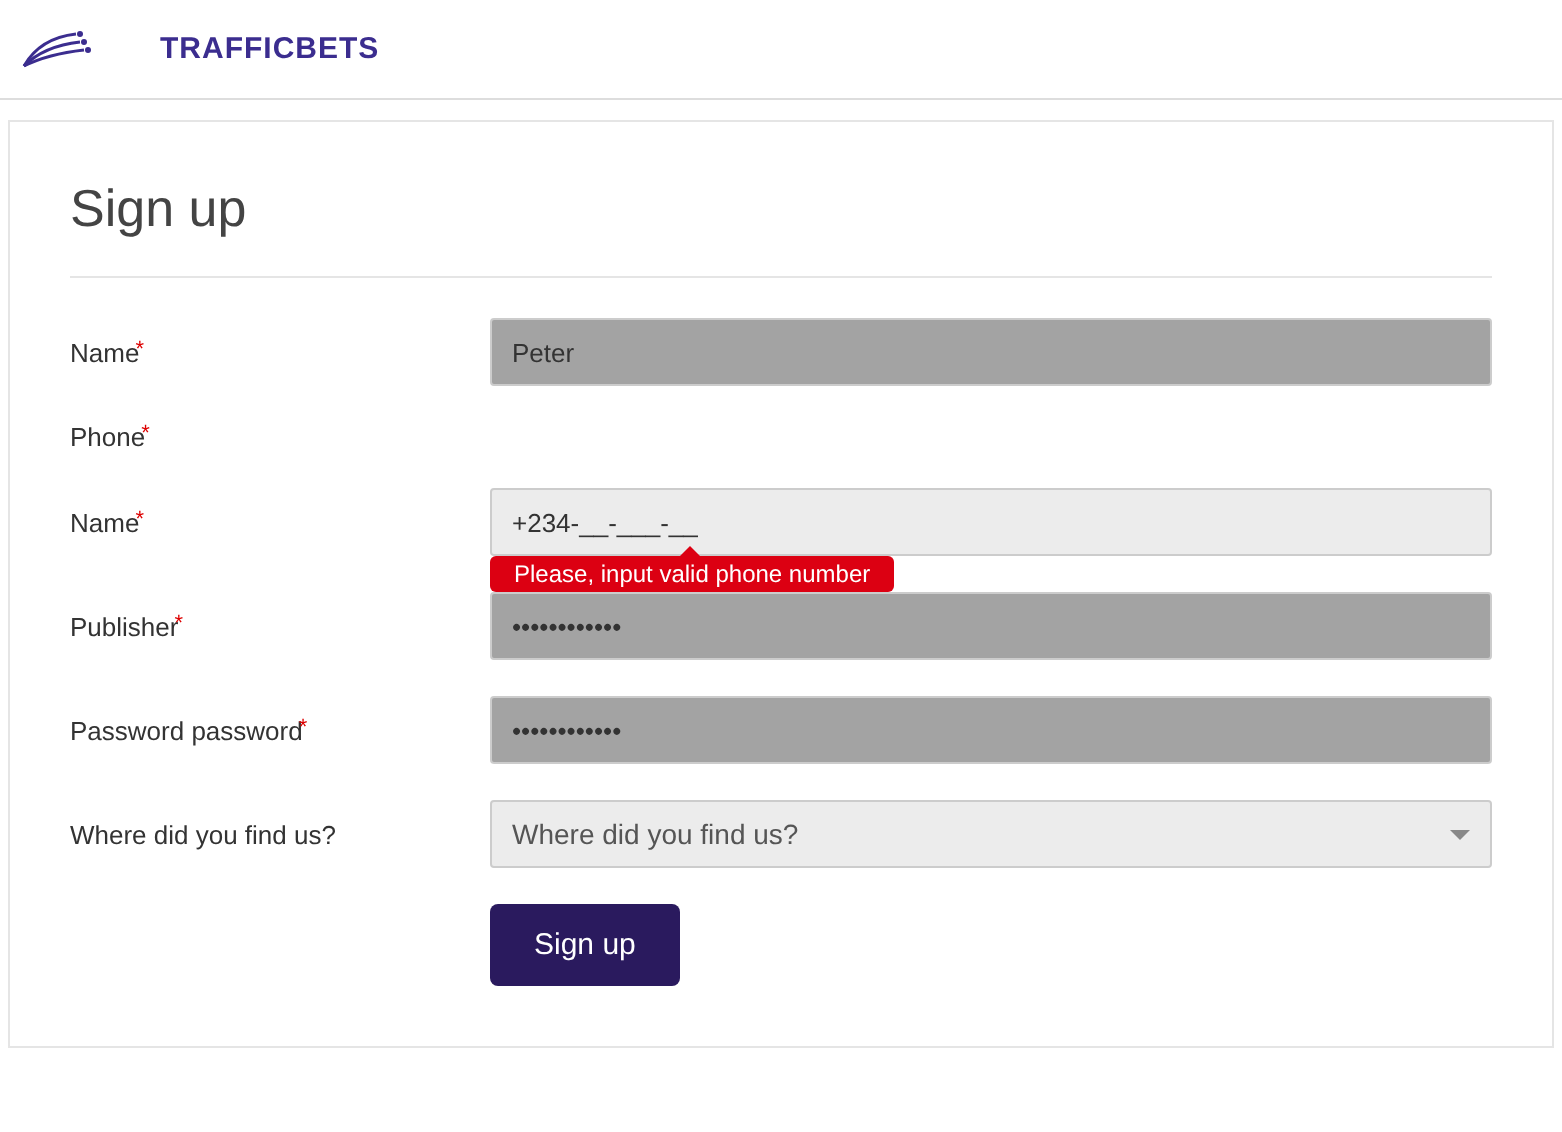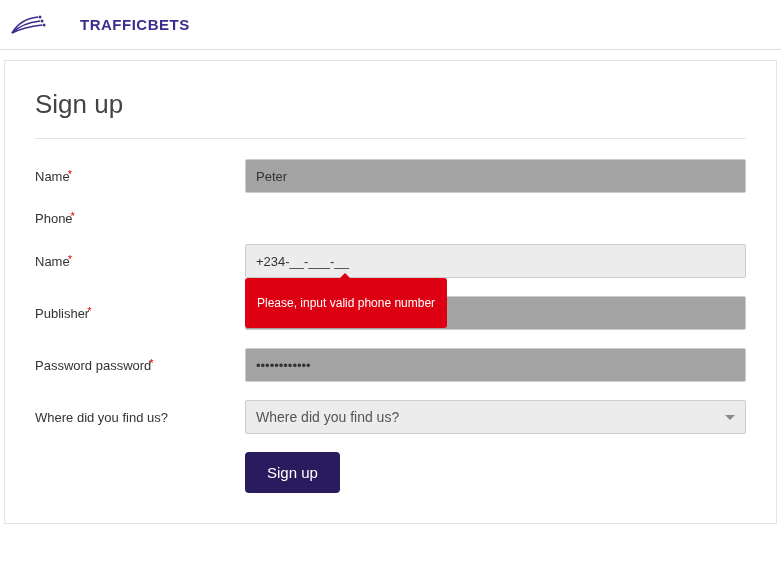--- a/index.html
+++ b/index.html
@@ -29,21 +29,21 @@
       display: flex; align-items: center; justify-content: space-between;
     }
     .select-box .arrow { width: 0; height: 0; border-left: 5px solid transparent; border-right: 5px solid transparent; border-top: 5px solid #888; }
     .btn-signup {
       background: #2a1a5e; color: #fff; border: none; padding: 12px 22px;
       font-size: 15px; border-radius: 4px; cursor: pointer;
     }
     .btn-row { margin-left: 210px; margin-top: 10px; }
     .error-tip {
       position: absolute; left: 210px; top: 34px; background: #dc0012; color: #fff;
-      padding: 18px 12px; font-size: 12px; border-radius: 3px; z-index: 10;
+      padding: 2px 12px; font-size: 12px; border-radius: 3px; z-index: 10;
     }
     .error-tip::before {
       content: ""; position: absolute; top: -5px; left: 95px; width: 0; height: 0;
       border-left: 5px solid transparent; border-right: 5px solid transparent;
       border-bottom: 5px solid #dc0012;
     }
     .logo-svg { width: 40px; height: 24px; }
   </style>
 </head>
 <body>

